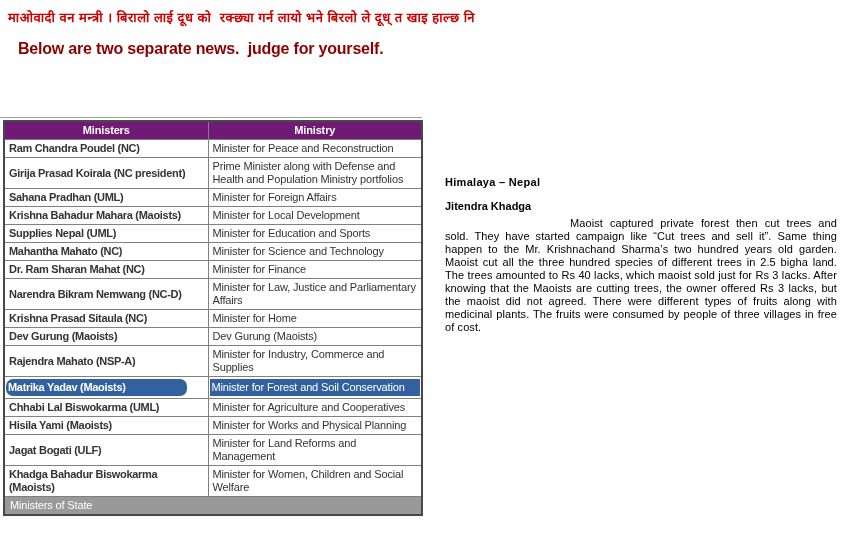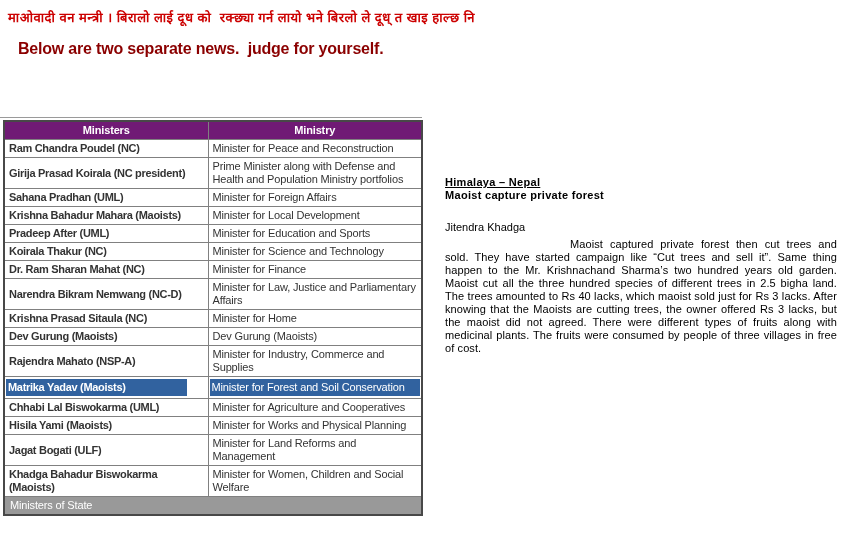--- a/index.html
+++ b/index.html
@@ -46,36 +46,36 @@
     font-weight: bold; text-align: center; height: 17px;
   }
   td.minister-cell { font-weight: bold; letter-spacing: -0.3px; }
   td.ministry-cell { font-weight: normal; }
   table.ministers td .txt { display: inline; }
 
   tr.selected td .txt {
     display: block; background: #31629f; color: #ffffff;
     padding: 2px 2px; white-space: nowrap; overflow: hidden;
   }
-  tr.selected td.minister-cell .txt { margin-right: 20px; }
+  tr.selected td.minister-cell .txt { margin-right: 20px; border-radius: 7px; }
   tr.selected td { padding: 2px 1px 2px 1px; }
 
   tr.section-row td {
     background: #999999; color: #ffffff; font-weight: normal;
     text-align: left; height: 18px; padding-left: 5px;
   }
 
   .article {
     position: absolute; left: 445px; top: 176px; width: 392px;
     color: #000000; font-size: 11px; line-height: 13px;
     font-weight: bold;
   }
-  .article .article-title { text-decoration: underline; letter-spacing: 0.3px; }
+  .article .article-title { letter-spacing: 0.3px; }
   .article .article-subtitle { margin-top: 0; letter-spacing: 0.3px; }
-  .article .article-author { margin-top: 19px; font-weight: normal; }
+  .article .article-author { margin-top: 11px; font-weight: bold; }
   .article .article-body {
     margin-top: 4px; font-weight: normal;
     text-align: justify; text-indent: 125px;
     letter-spacing: 0.1px;
   }
 </style>
 </head>
 <body>
 
 <div class="stage">
@@ -109,25 +109,25 @@
           </tr>
           <tr>
             <td class="minister-cell"><span class="txt">Sahana Pradhan (UML)</span></td>
             <td class="ministry-cell"><span class="txt">Minister for Foreign Affairs</span></td>
           </tr>
           <tr>
             <td class="minister-cell"><span class="txt">Krishna Bahadur Mahara (Maoists)</span></td>
             <td class="ministry-cell"><span class="txt">Minister for Local Development</span></td>
           </tr>
           <tr>
-            <td class="minister-cell"><span class="txt">Pradeep After (UML)</span></td>
+            <td class="minister-cell"><span class="txt">Supplies Nepal (UML)</span></td>
             <td class="ministry-cell"><span class="txt">Minister for Education and Sports</span></td>
           </tr>
           <tr>
-            <td class="minister-cell"><span class="txt">Koirala Thakur (NC)</span></td>
+            <td class="minister-cell"><span class="txt">Mahantha Mahato (NC)</span></td>
             <td class="ministry-cell"><span class="txt">Minister for Science and Technology</span></td>
           </tr>
           <tr>
             <td class="minister-cell"><span class="txt">Dr. Ram Sharan Mahat (NC)</span></td>
             <td class="ministry-cell"><span class="txt">Minister for Finance</span></td>
           </tr>
           <tr>
             <td class="minister-cell"><span class="txt">Narendra Bikram Nemwang (NC-D)</span></td>
             <td class="ministry-cell"><span class="txt">Minister for Law, Justice and Parliamentary Affairs</span></td>
           </tr>
@@ -171,18 +171,17 @@
       <tbody>
         <tr class="section-row">
           <td colspan="2">Ministers of State</td>
         </tr>
       </tbody>
     </table>
   </div>
 
   <div class="article">
     <div class="article-title">Himalaya – Nepal</div>
-    <div class="article-subtitle">Maoist capture private forest</div>
     <div class="article-author">Jitendra Khadga</div>
     <div class="article-body">Maoist captured private forest then cut trees and sold. They have started campaign like “Cut trees and sell it”. Same thing happen to the Mr. Krishnachand Sharma’s two hundred years old garden. Maoist cut all the three hundred species of different trees in 2.5 bigha land. The trees amounted to Rs 40 lacks, which maoist sold just for Rs 3 lacks. After knowing that the Maoists are cutting trees, the owner offered Rs 3 lacks, but the maoist did not agreed. There were different types of fruits along with medicinal plants. The fruits were consumed by people of three villages in free of cost.</div>
   </div>
 
 </div>
 
 </body></html>

